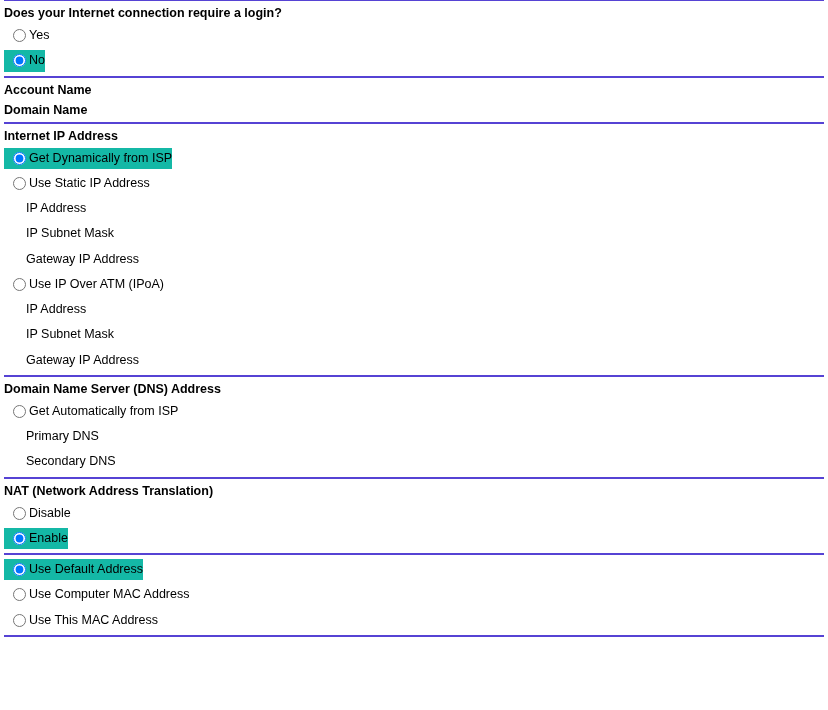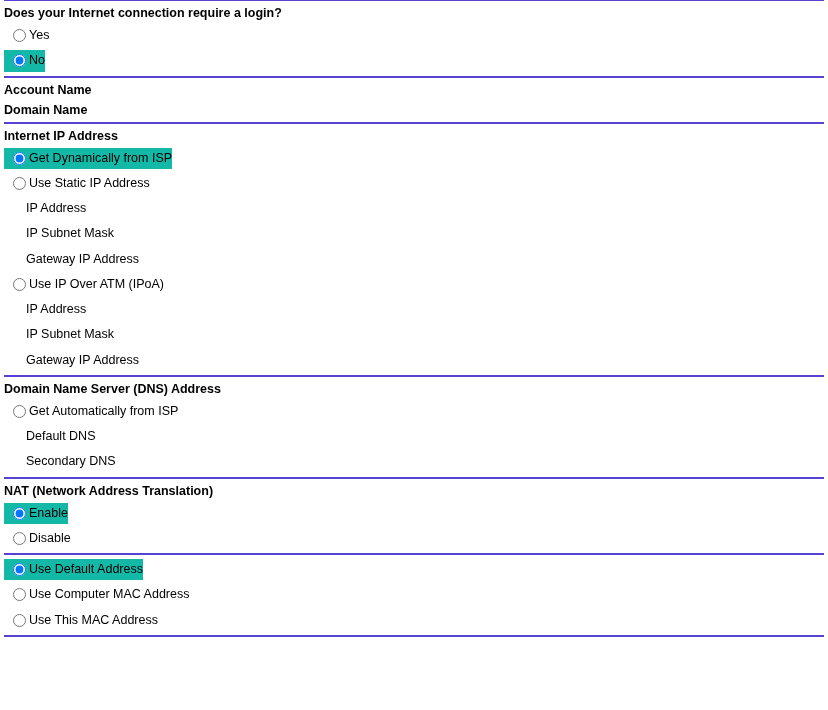--- a/index.html
+++ b/index.html
@@ -96,35 +96,35 @@
     </div>
 </div>
 
 <div class="section">
   <div class="section-header">Domain Name Server (DNS) Address</div>
   <div class="row">
     <input type="radio" name="dns" style="">
     <span>Get Automatically from ISP</span>
   </div>
   <div class="row indent">
-      <span>Default DNS</span>
+      <span>Primary DNS</span>
     </div>
   <div class="row indent">
       <span>Secondary DNS</span>
     </div>
 </div>
 
 <div class="section">
   <div class="section-header">NAT (Network Address Translation)</div>
   <div class="row">
-    <span class="hl"><input type="radio" name="nat" checked="" style=""><span>Enable</span></span>
+    <input type="radio" name="nat" style="">
+    <span>Disable</span>
   </div>
   <div class="row">
-    <input type="radio" name="nat" style="">
-    <span>Disable</span>
+    <span class="hl"><input type="radio" name="nat" checked="" style=""><span>Enable</span></span>
   </div>
 </div>
 
 <div class="section last">
   <div class="row">
     <span class="hl"><input type="radio" name="mac" checked="" style=""><span>Use Default Address</span></span>
   </div>
   <div class="row">
     <input type="radio" name="mac" style="">
     <span>Use Computer MAC Address</span>

